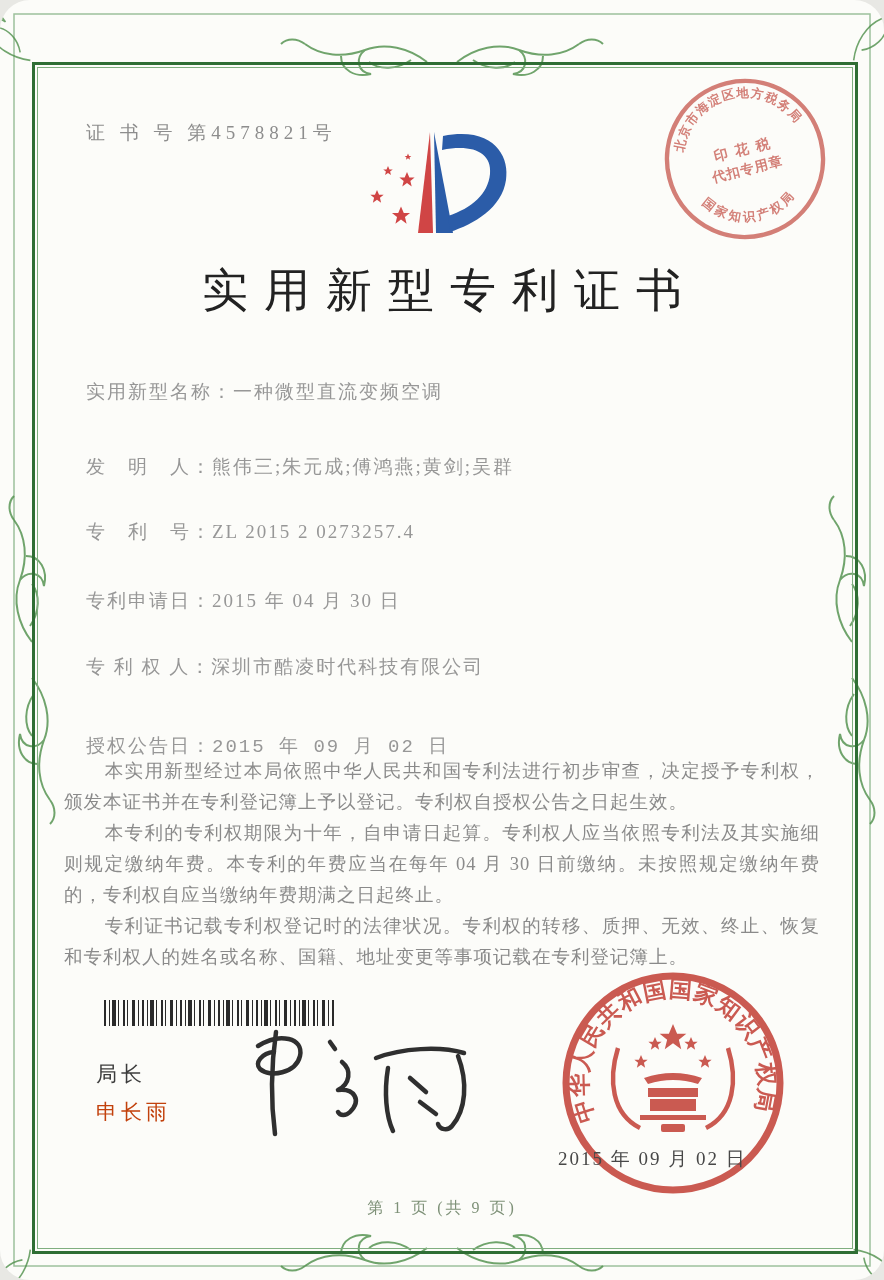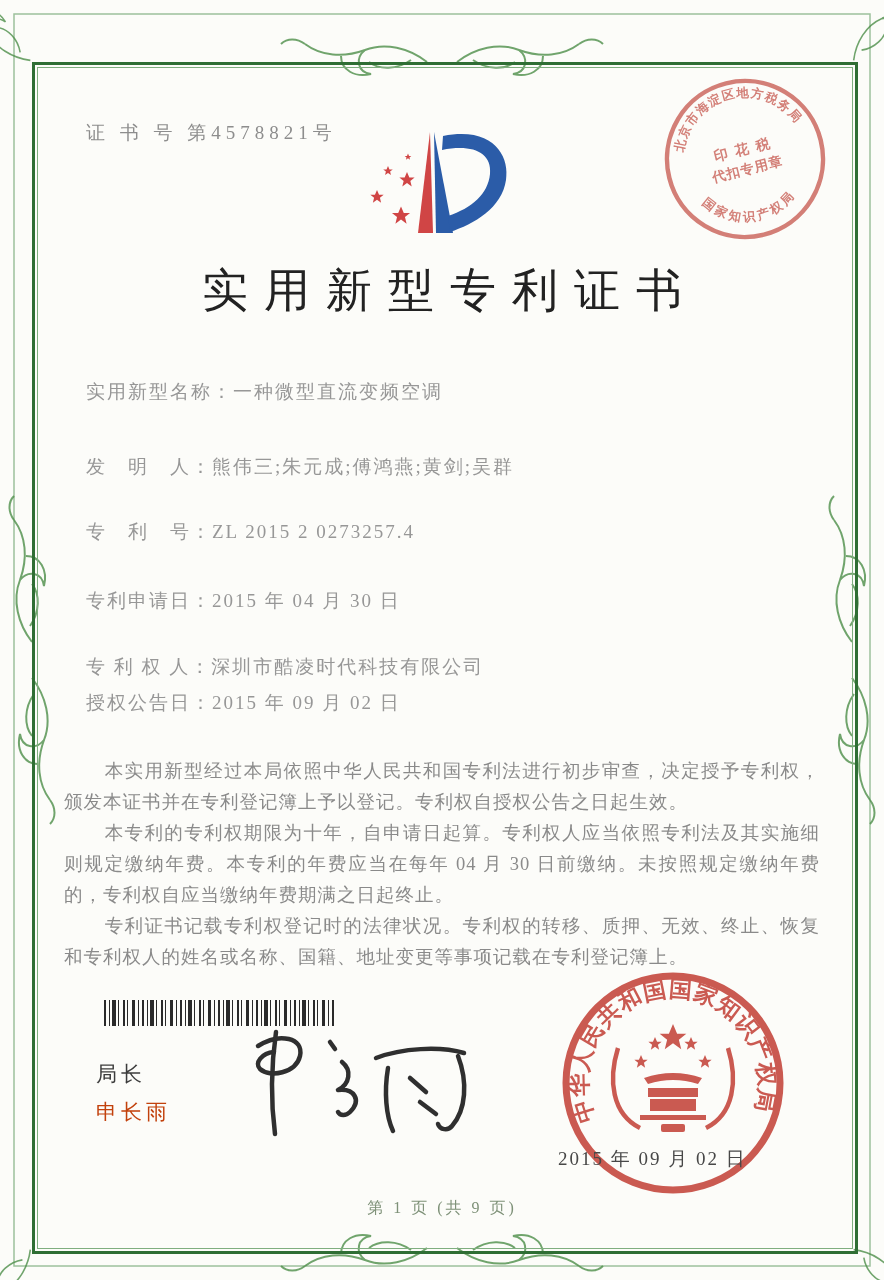--- a/index.html
+++ b/index.html
@@ -1,37 +1,38 @@
 <!DOCTYPE html>
 <html><head>
 <meta charset="utf-8">
 <style>
   html,body{margin:0;padding:0;background:#e8e8e4;}
   .page{
     position:relative;width:884px;height:1280px;margin:0 auto;
     background:#fcfcf9;overflow:hidden;
     font-family:"Liberation Serif","DejaVu Serif",serif;
+    border-radius:30px;
   }
   .ornaments{position:absolute;left:0;top:0;width:884px;height:1280px;pointer-events:none;}
   .frame{position:absolute;left:32px;top:62px;width:820px;height:1186px;border:3px solid #2f6e34;}
   .frame-inner{position:absolute;inset:2px;border:1px solid #7fae7f;}
   .cert-no{position:absolute;left:86px;top:120px;font-size:19px;letter-spacing:5px;color:#8d8d8d;}
   .logo{position:absolute;left:358px;top:112px;}
   .title{
     position:absolute;left:0;top:260px;width:100%;text-align:center;
     font-size:46px;font-weight:normal;color:#222;letter-spacing:16px;text-indent:16px;
   }
   .field{position:absolute;left:86px;font-size:19px;color:#979797;letter-spacing:2px;white-space:nowrap;}
   .field .lbl::after{content:"";}
   .f-name{top:379px;}
   .f-inventor{top:454px;}
   .f-patno{top:519px;}
   .f-filing{top:588px;}
   .f-patentee{top:654px;}
-  .f-grant{top:690px;}
+  .f-grant{top:733px;font-family:Liberation Mono, monospace;}
   .body-text{
     position:absolute;left:64px;top:756px;width:756px;
     font-size:18.5px;line-height:31px;color:#8a8a8a;letter-spacing:1px;text-align:justify;
   }
   .body-text p{margin:0;text-indent:2.2em;}
   .barcode{
     position:absolute;left:104px;top:1000px;width:232px;height:26px;
     background:repeating-linear-gradient(90deg,
       #2a2a2a 0 2px,transparent 2px 5px,
       #2a2a2a 5px 6px,transparent 6px 8px,

